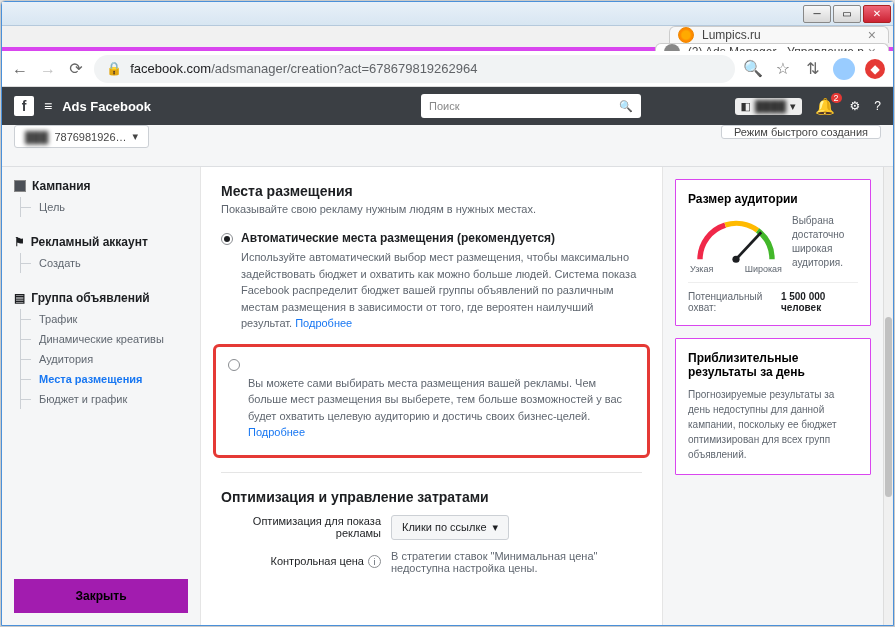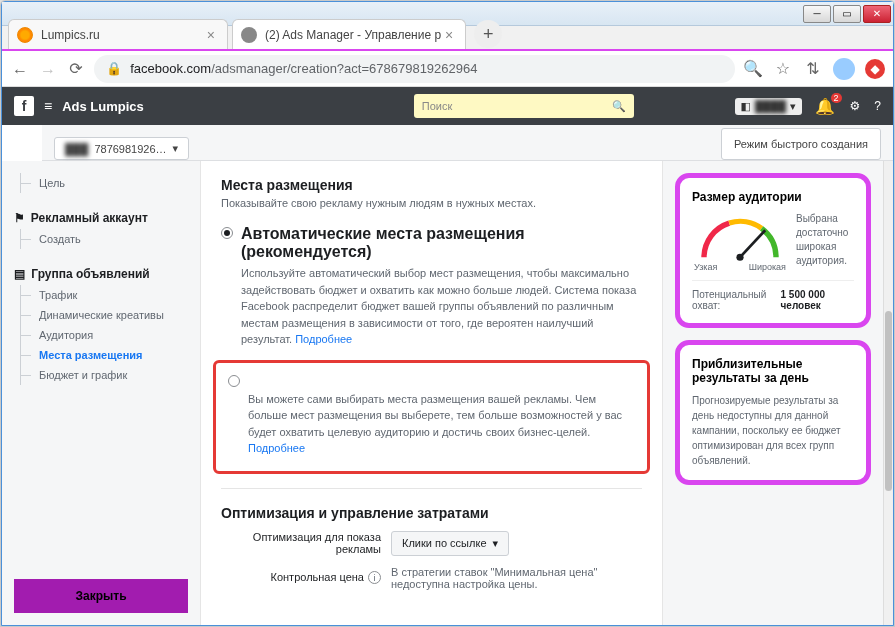--- a/index.html
+++ b/index.html
@@ -5,21 +5,21 @@
 * { box-sizing: border-box; margin: 0; padding: 0; font-family: Arial, Helvetica, sans-serif; }
 body { background: #e0e0e0; width: 895px; height: 627px; overflow: hidden; font-size: 12px; }
 
 
 .win-frame { border: 1px solid #4a90d9; border-radius: 4px 4px 0 0; width: 893px; height: 625px; margin: 1px; background: #fff; display: flex; flex-direction: column; box-shadow: 0 0 0 1px rgba(0,0,0,.1); }
 .titlebar { height: 24px; background: linear-gradient(#e8f0f8,#d8e6f2); display: flex; align-items: center; justify-content: flex-end; padding-right: 2px; border-bottom: 1px solid #b5c9dc; }
 .win-btn { width: 28px; height: 18px; margin-left: 2px; border: 1px solid #888; border-radius: 2px; display: flex; align-items: center; justify-content: center; font-size: 10px; background: linear-gradient(#f8f8f8,#d8d8d8); cursor: pointer; }
 .win-close { background: linear-gradient(#e67,#c23); color: #fff; border-color: #a22; }
 
 
-.tabrow { height: 25px; background: #f1f1f1; display: flex; align-items: flex-end; padding-left: 6px; border-bottom: 2px solid #d946ef; }
+.tabrow { height: 25px; background: #f1f1f1; display: flex; align-items: flex-end; padding-left: 6px; border-bottom: 4px solid #d946ef; flex-direction: column; }
 .tab { height: 30px; min-width: 220px; background: #f8f8f8; border: 1px solid #ccc; border-bottom: none; border-radius: 6px 6px 0 0; display: flex; align-items: center; padding: 0 8px; margin-right: 4px; font-size: 12px; color: #444; cursor: pointer; }
 .tab.active { background: #fff; }
 .tab .favicon { width: 16px; height: 16px; border-radius: 50%; margin-right: 8px; flex-shrink: 0; }
 .fav-orange { background: radial-gradient(circle,#fa0 40%,#f80 60%); border:1px solid #e80; }
 .fav-gray { background: #888; }
 .tab .close { margin-left: auto; color: #888; font-size: 14px; padding: 0 4px; }
 .newtab { width: 28px; height: 28px; border-radius: 50%; display: flex; align-items: center; justify-content: center; font-size: 18px; color: #555; background: #eee; margin-left: 4px; margin-bottom: 1px; }
 
 
 .urlbar { height: 36px; display: flex; align-items: center; padding: 0 8px; gap: 8px; border-bottom: 1px solid #ddd; background: #fff; }
@@ -29,62 +29,62 @@
 .omnibox .domain { color: #202124; text-align: center; }
 .right-icons { display: flex; gap: 10px; align-items: center; }
 .avatar { width: 22px; height: 22px; border-radius: 50%; background: #9cf; }
 .redcircle { width: 20px; height: 20px; border-radius: 50%; background: #e53935; display:flex;align-items:center;justify-content:center;color:#fff;font-size:12px; }
 
 
 .fbhdr { height: 38px; background: #3b3f44; color: #fff; display: flex; align-items: center; padding: 0 12px; gap: 10px; }
 .fblogo { width: 20px; height: 20px; background: #fff; color: #3b3f44; font-weight: bold; display:flex;align-items:center;justify-content:center; border-radius:2px; font-size:14px; }
 .hamburger { font-size: 14px; }
 .fbhdr-title { font-size: 13px; font-weight: bold; }
-.fbsearch { margin-left: 260px; width: 220px; height: 24px; background: #fef9c3; border-radius: 3px; display:flex; align-items:center; padding:0 8px; color:#888; font-size:11px; }
+.fbsearch { margin-left: 260px; width: 220px; height: 24px; background: #ffffff; border-radius: 3px; display:flex; align-items:center; padding:0 8px; color:#888; font-size:11px; }
 .fbsearch .mag { margin-left:auto; }
 .fbhdr-right { margin-left:auto; display:flex; align-items:center; gap:14px; }
 .fbhdr-right .acct { background:#eee; border-radius:3px; padding:2px 6px; color:#333; display:flex; align-items:center; gap:4px; font-size:11px; }
 .bell { position:relative; font-size:16px; }
 .bell .badge { position:absolute; top:-4px; right:-6px; background:#e53935; color:#fff; font-size:9px; border-radius:6px; padding:0 3px; }
 
 
-.subhdr { height: 36px; background:#f5f6f7; border-bottom:1px solid #dddfe2; display:flex; align-items:flex-end; padding:0 12px;margin-left:40px; }
+.subhdr { height: 42px; background:#f5f6f7; border-bottom:1px solid #dddfe2; display:flex; align-items:flex-start; padding:0 12px; }
 .acctsel { background:#fff; border:1px solid #ccd0d5; border-radius:3px; padding:4px 10px; font-size:11px; color:#444; display:flex; align-items:center; gap:6px; cursor:pointer; }
-.mode-btn { margin-left:auto; background:#fff; border:1px solid #ccd0d5; border-radius:3px; padding:9px 12px; font-size:11px; color:#444; cursor:pointer; }
+.mode-btn { margin-left:auto; background:#fff; border:1px solid #ccd0d5; border-radius:3px; padding:0 12px; font-size:11px; color:#444; cursor:pointer; }
 
 
 .fbbody { flex:1; display:flex; background:#f5f6f7; overflow:hidden; }
 .leftcol { width: 198px; padding: 12px 0 12px 12px; display:flex; flex-direction:column; }
 .section { margin-bottom: 18px; }
 .sec-head { display:flex; align-items:center; gap:6px; font-size:12px; font-weight:bold; color:#1c1e21; margin-bottom:4px; }
 .sec-head .chk { width:12px; height:12px; border:1px solid #888; background:#4b4f56; }
 .sec-head .flag::before { content:"⚑"; color:#1c1e21; }
 .tree-item { font-size:11px; color:#606770; padding:4px 0 4px 18px; border-left:1px solid #ccd0d5; margin-left:6px; position:relative; cursor:pointer; }
 .tree-item::before { content:""; position:absolute; left:0; top:10px; width:10px; border-top:1px solid #ccd0d5; }
 .tree-item.active { color:#1877f2; font-weight:bold; }
 .close-btn { margin-top:auto; text-align:center; font-size:12px; font-weight:bold; padding:10px; cursor:pointer; background:#a21caf; margin-right:12px; }
 
 .midcol { flex:1; background:#fff; border-left:1px solid #e5e5e5; border-right:1px solid #e5e5e5; padding:16px 20px; overflow:hidden; }
 .h-title { font-size:14px; font-weight:bold; color:#1c1e21; margin-bottom:4px; }
 .h-sub { font-size:11px; color:#606770; margin-bottom:16px; }
 .radio-row { display:flex; gap:8px; margin-bottom:4px; align-items:flex-start; }
 .radio { width:12px; height:12px; border:1px solid #8a8d91; border-radius:50%; margin-top:2px; flex-shrink:0; position:relative; }
 .radio.sel::after { content:""; position:absolute; inset:2px; background:#1c1e21; border-radius:50%; }
-.opt-title { font-size:16px; font-weight:bold; color:#1c1e21; }
+.opt-title { font-size:12px; font-weight:bold; color:#1c1e21; }
 .opt-desc { font-size:11px; color:#606770; line-height:1.5; margin:4px 0 14px 20px; }
 .link { color:#1877f2; cursor:pointer; }
 .highlight-box { border:3px solid #e53935; border-radius:6px; padding:10px 12px; margin:-2px -8px 14px -8px; }
 .divider { border-top:1px solid #e5e5e5; margin:10px 0 16px; }
 .form-row { display:flex; align-items:center; gap:10px; margin:10px 0; }
 .form-label { width:160px; text-align:right; font-size:11px; color:#1c1e21; }
 .dropdown { border:1px solid #ccd0d5; background:#f5f6f7; padding:5px 10px; font-size:11px; color:#1c1e21; border-radius:3px; display:inline-flex; align-items:center; gap:6px; cursor:pointer; }
 .info-i { display:inline-flex; width:13px; height:13px; border:1px solid #8a8d91; border-radius:50%; align-items:center; justify-content:center; font-size:9px; color:#606770; margin-left:4px; }
 
 .rightcol { width:220px; padding:12px; display:flex; flex-direction:column; gap:12px; }
-.card { background:#fff; border:5px solid #d946ef; border-radius:14px; padding:12px; }
+.card { background:#fff; border:1px solid #d946ef; border-radius:1px; padding:12px; }
 .card-title { font-size:12px; font-weight:bold; margin-bottom:8px; }
 .gauge { position:relative; width:90px; height:50px; margin:0 auto 4px; }
 .gauge svg { width:100%; height:100%; }
 .gauge-labels { display:flex; justify-content:space-between; font-size:9px; color:#606770; padding:0 2px; margin-top:-4px; }
 .aud-row { display:flex; gap:8px; }
 .aud-text { font-size:10px; color:#606770; line-height:1.4; }
 .stat-row { display:flex; justify-content:space-between; font-size:10px; color:#606770; margin-top:8px; padding-top:8px; border-top:1px solid #eee; }
 .stat-val { color:#1c1e21; font-weight:bold; }
 .card-desc { font-size:10px; color:#606770; line-height:1.5; }
 
@@ -129,21 +129,21 @@
       <span class="navicon">☆</span>
       <span class="navicon">⇅</span>
       <span class="avatar"></span>
       <span class="redcircle">◆</span>
     </div>
   </div>
 
   <div class="fbhdr">
     <span class="fblogo">f</span>
     <span class="hamburger">≡</span>
-    <span class="fbhdr-title">Ads Lumpics</span>
+    <span class="fbhdr-title">Ads Facebook</span>
     <div class="fbsearch">
       <span>Поиск</span>
       <span class="mag">🔍</span>
     </div>
     <div class="fbhdr-right">
       <span class="acct">◧ <span style="filter:blur(2px)">████</span> ▾</span>
       <span class="bell">🔔<span class="badge">2</span></span>
       <span>⚙</span>
       <span>?</span>
     </div>
@@ -153,20 +153,24 @@
     <div class="acctsel">
       <span style="filter:blur(2px)">███</span>
       <span>7876981926…</span> ▾
     </div>
     <div class="mode-btn">Режим быстрого создания</div>
   </div>
 
   <div class="fbbody">
     <div class="leftcol">
       <div class="section">
+        <div class="sec-head">
+            <span class="chk"></span>
+            <span>Кампания</span>
+          </div>
         <div class="tree-item">Цель</div>
       </div>
       <div class="section">
         <div class="sec-head">
             <span class="flag"></span>
             <span>Рекламный аккаунт</span>
           </div>
         <div class="tree-item">Создать</div>
       </div>
       <div class="section">

